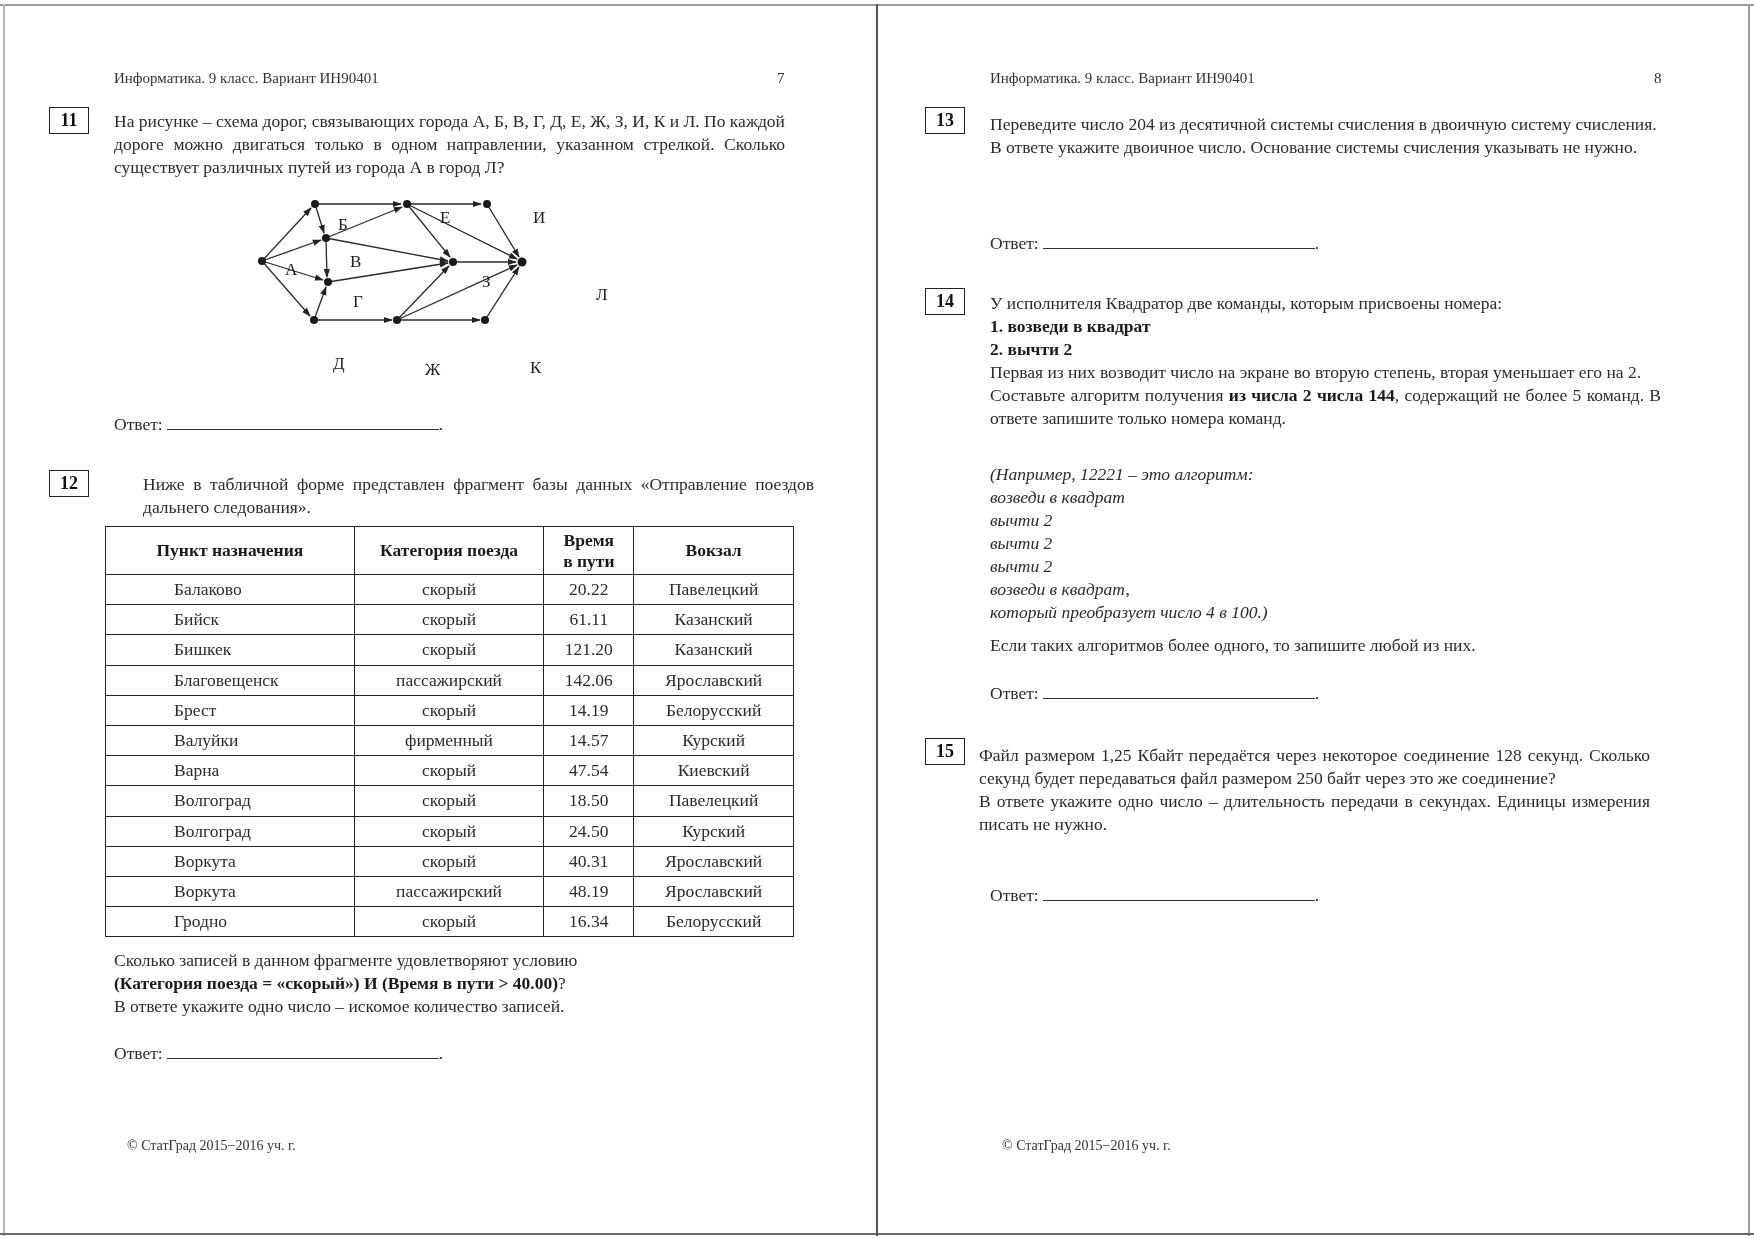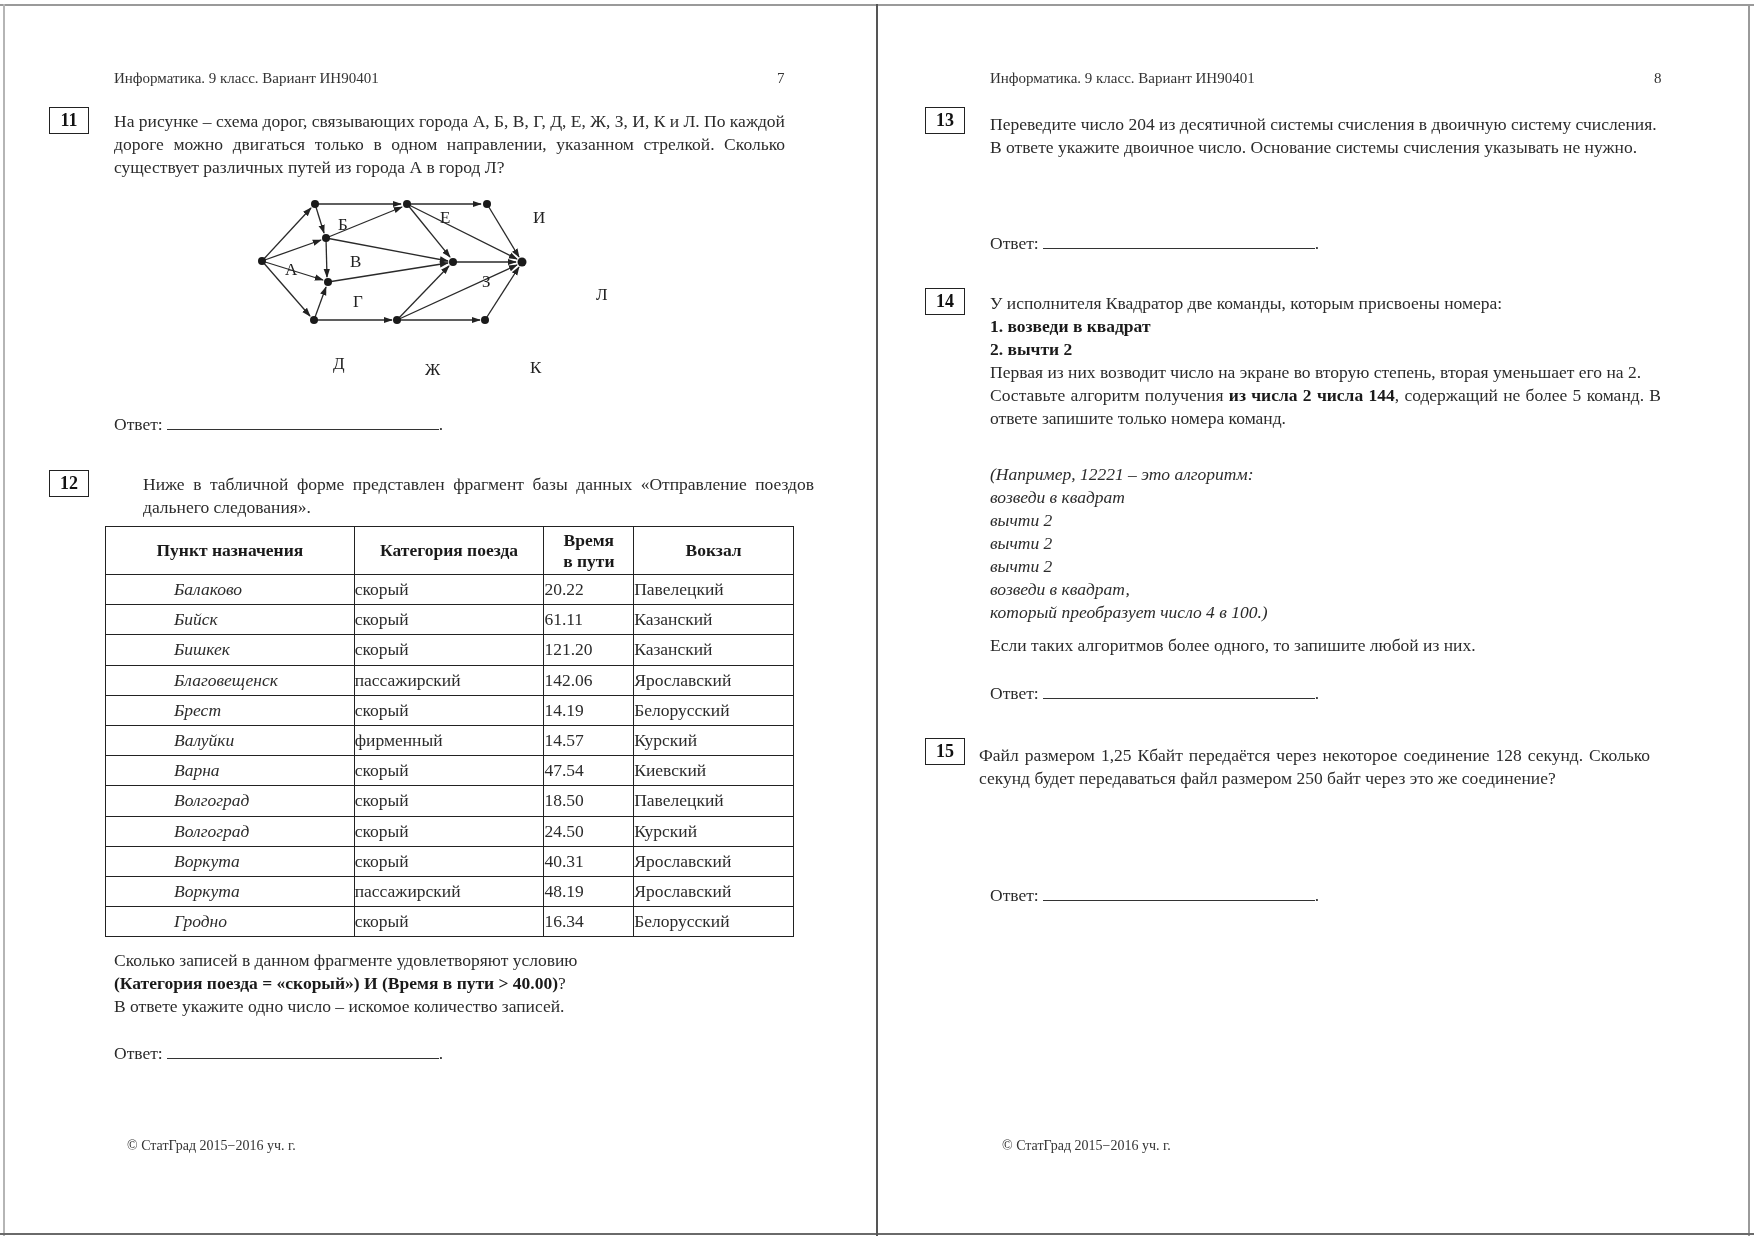--- a/index.html
+++ b/index.html
@@ -39,22 +39,22 @@
   .graph { position: absolute; left: 0; top: 0; width: 876px; height: 400px; pointer-events: none; }
   .graph-label { position: absolute; font-size: 17px; color: #222; }
 
   
   table.db {
     position: absolute; left: 105px; top: 526px; width: 689px;
     border-collapse: collapse; font-size: 17.5px; color: #2b2b2b;
   }
   table.db th, table.db td { border: 1.3px solid #222; }
   table.db th { font-weight: bold; height: 48px; line-height: 21px; text-align: center; color: #1a1a1a; }
-  table.db td { height: 30.2px; padding: 0; }
-  table.db td.city { text-align: left; padding-left: 68px; font-style: italic; }
+  table.db td { height: 30.2px; text-align: center; padding: 0; }
+  table.db td.city { text-align: left; padding-left: 68px; }
   .col1 { width: 249px; } .col2 { width: 190px; } .col3 { width: 90px; } .col4 { width: 160px; }
 </style>
 </head>
 <body>
 
 <div class="frame-top"></div>
 <div class="frame-left"></div>
 <div class="frame-right"></div>
 <div class="frame-bottom"></div>
 <div class="spine"></div>
@@ -275,19 +275,20 @@
     <p>который преобразует число 4 в 100.)</p>
   </div>
   <div class="text-block" style="left:112px; top:634px; width:671px;">Если таких алгоритмов более одного, то запишите любой из них.</div>
   <div class="answer" style="left:112px; top:683px;">
     <span>Ответ:</span><span class="line"></span><span>.</span>
   </div>
 
   <div class="task-num" style="left:47px; top:738px;">15</div>
   <div class="text-block" style="left:101px; top:744px; width:671px;">
     <p>Файл размером 1,25 Кбайт передаётся через некоторое соединение 128 секунд. Сколько секунд будет передаваться файл размером 250 байт через это же соединение?</p>
+    <p>В ответе укажите одно число – длительность передачи в секундах. Единицы измерения писать не нужно.</p>
   </div>
   <div class="answer" style="left:112px; top:885px;">
     <span>Ответ:</span><span class="line"></span><span>.</span>
   </div>
 
   <div class="footer" style="left:124px;">© СтатГрад 2015−2016 уч. г.</div>
 </div>
 
 </body></html>

